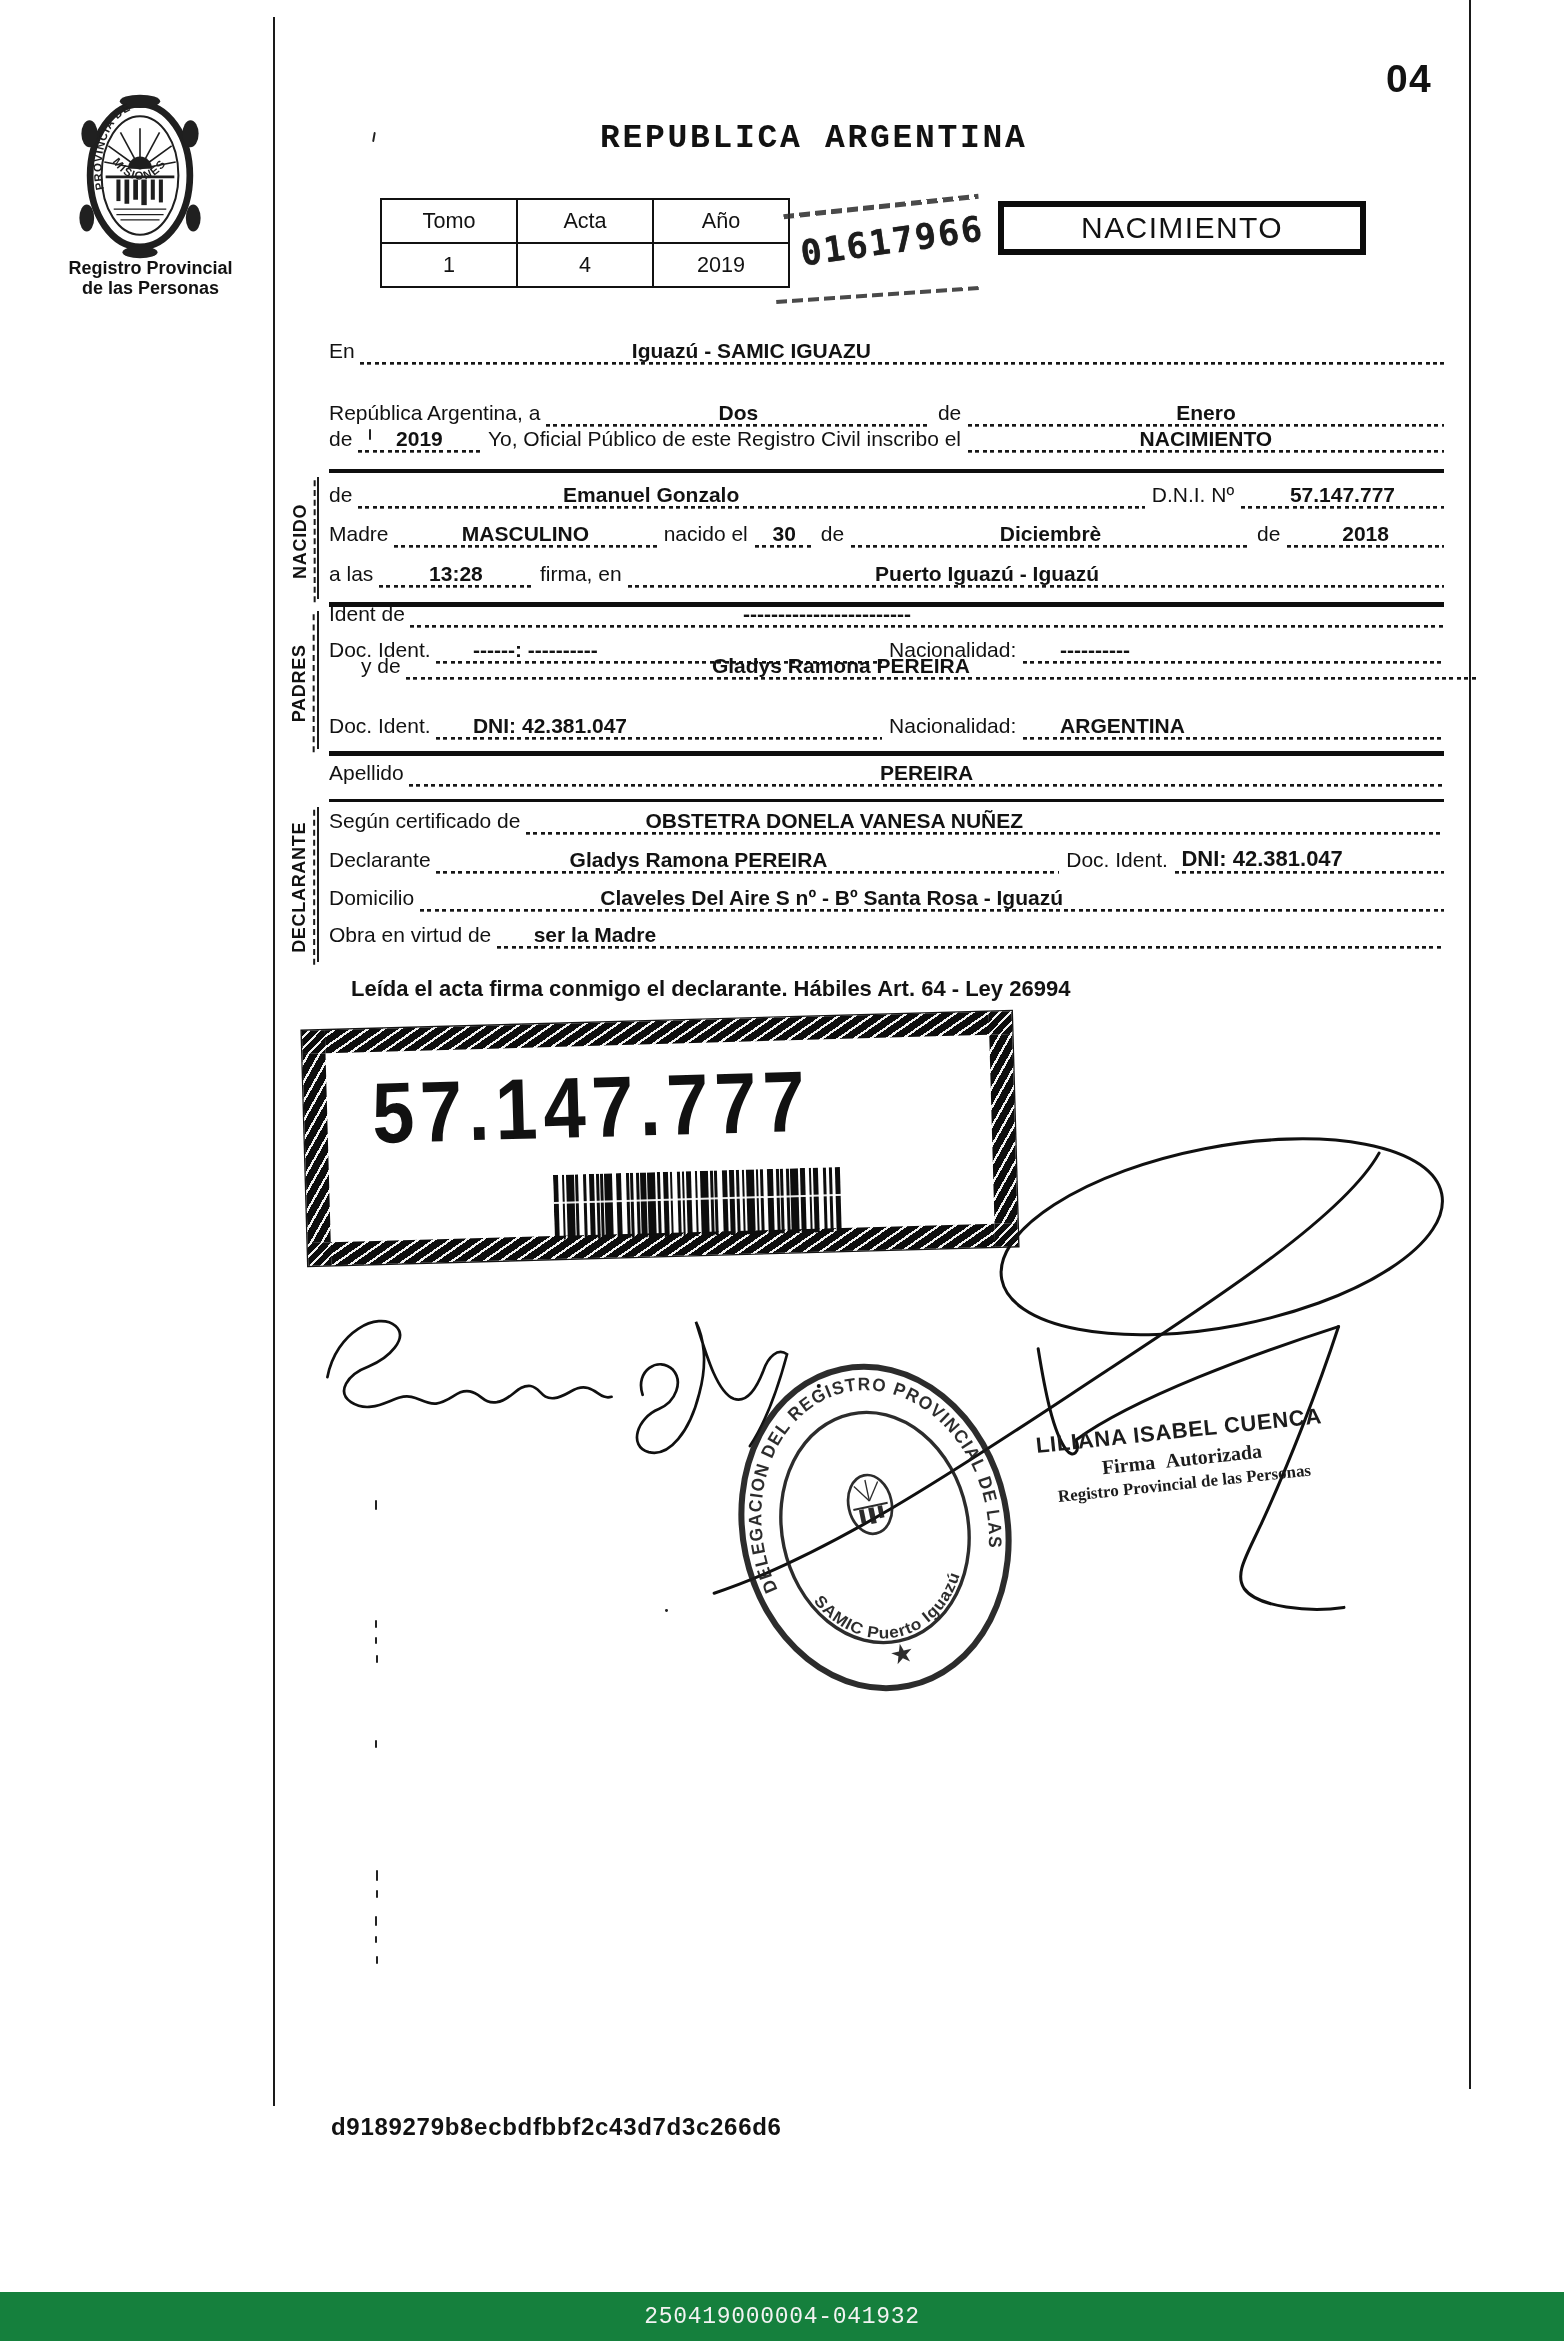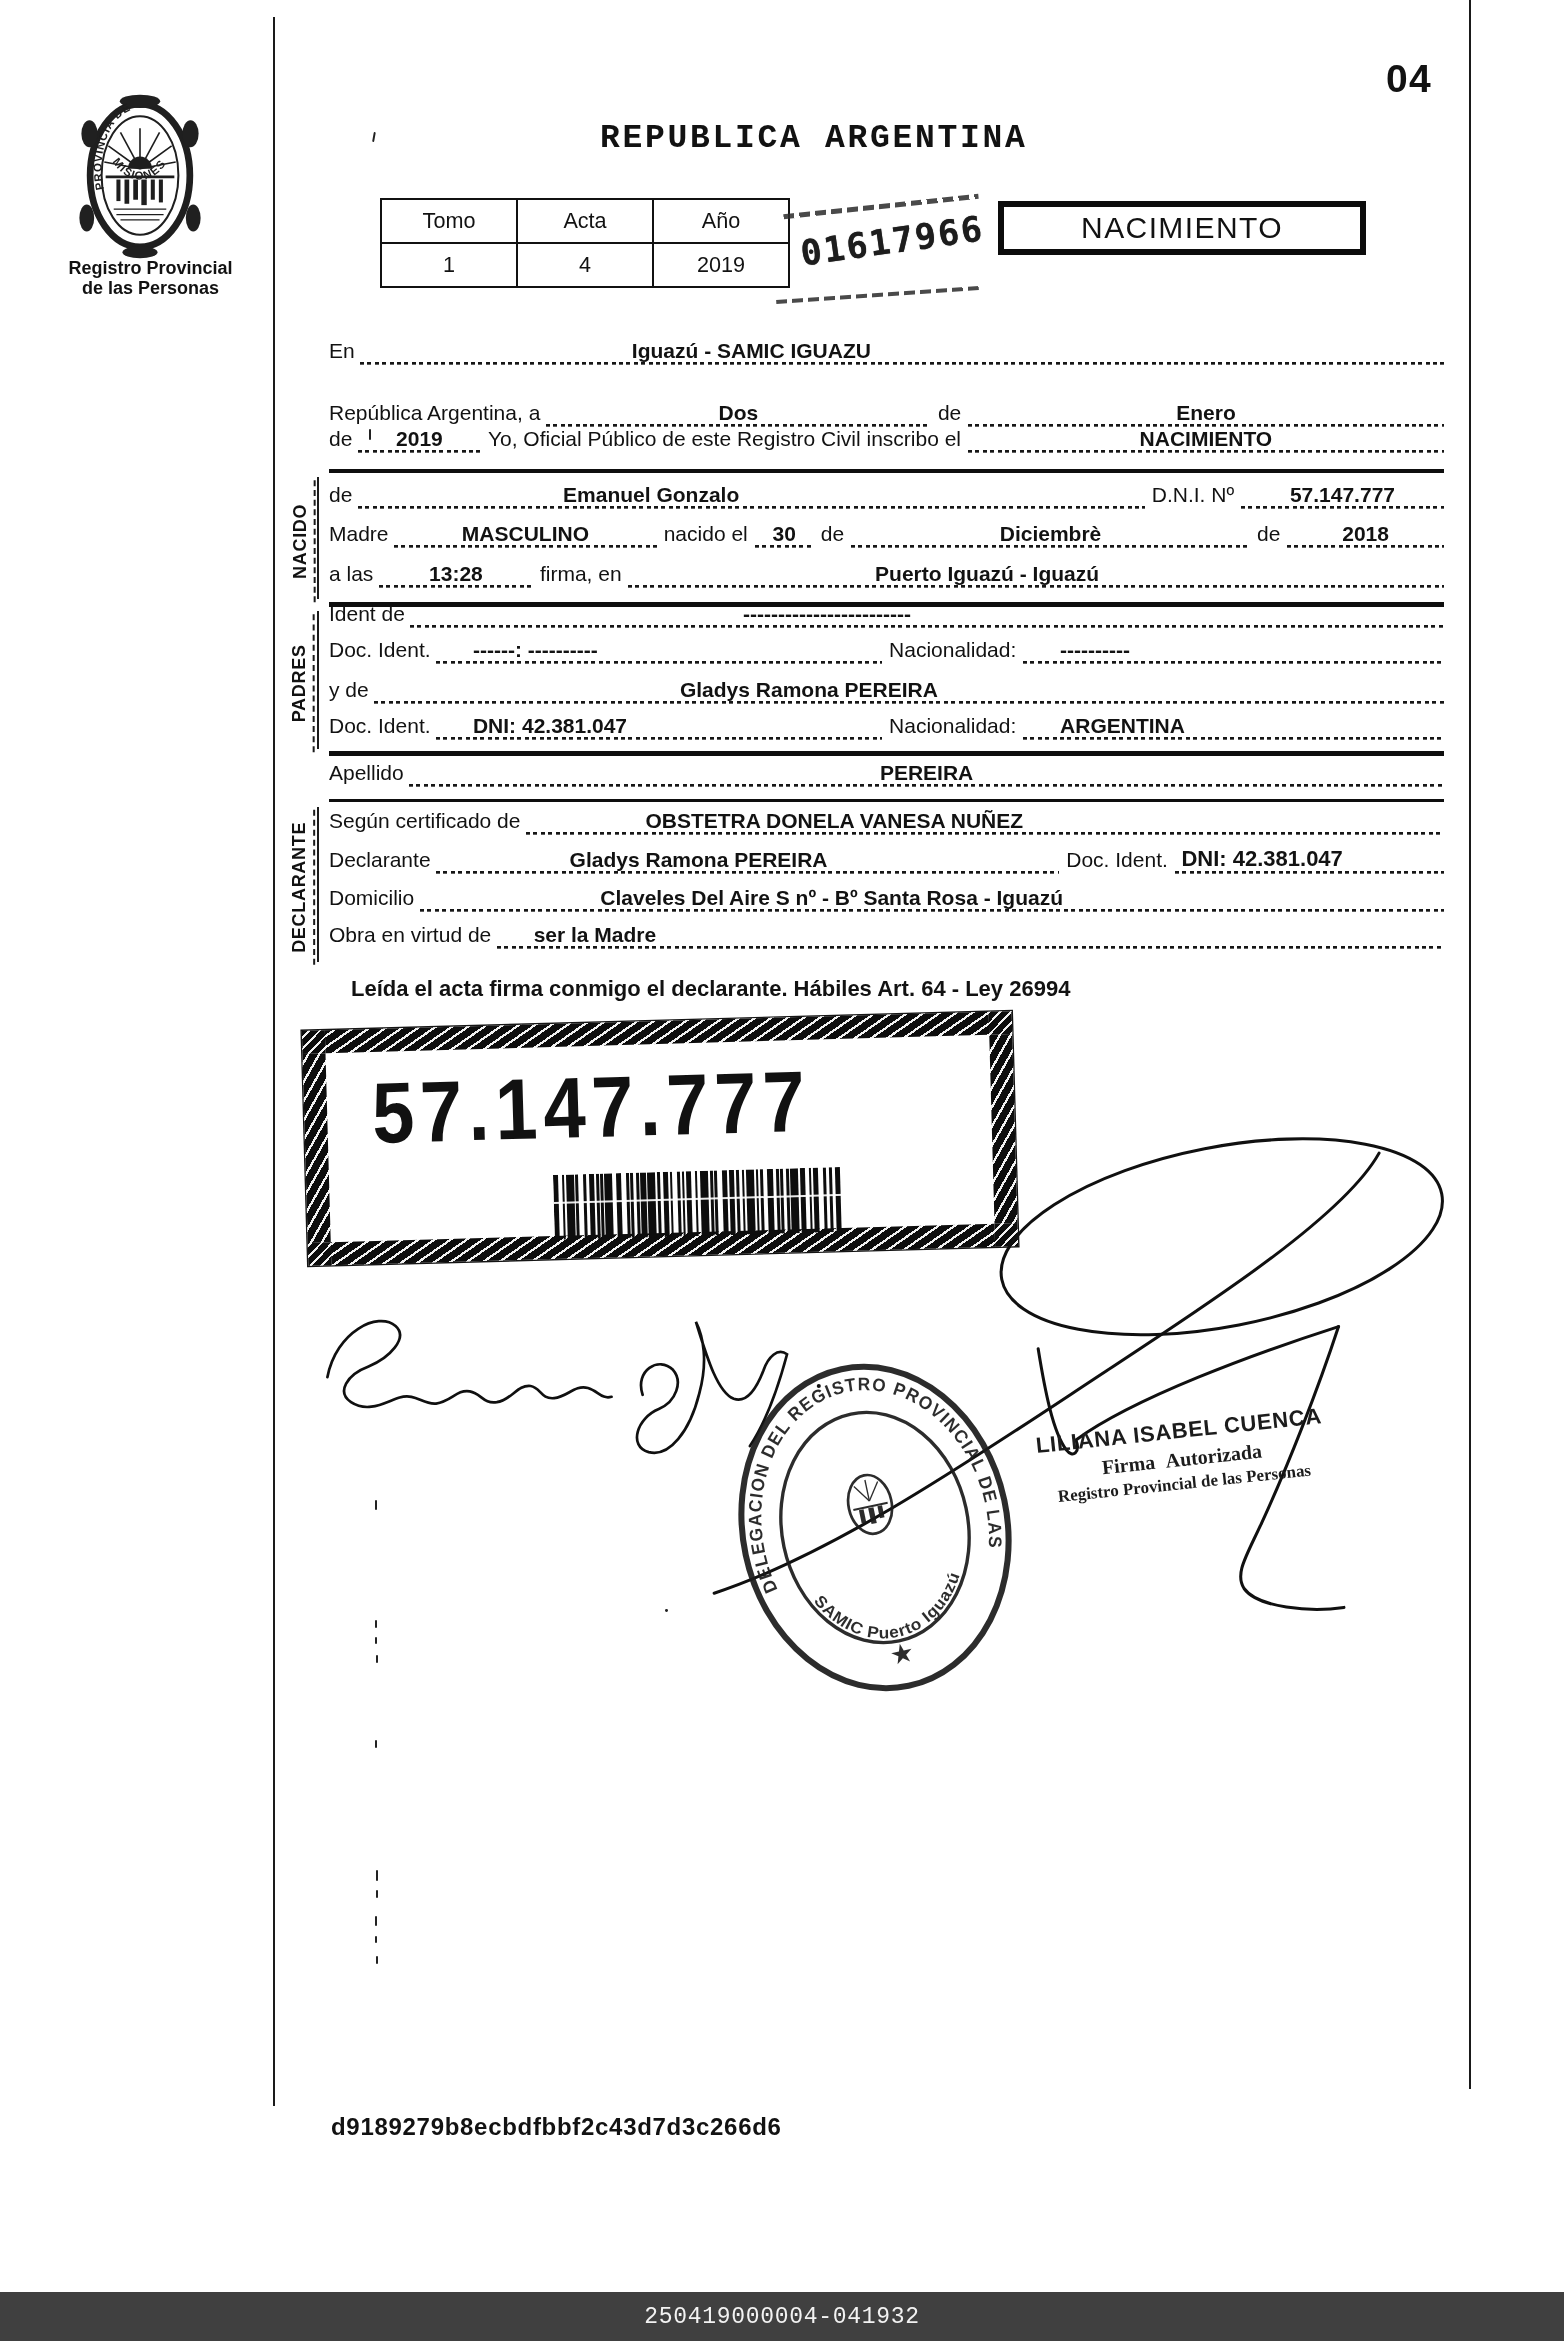--- a/index.html
+++ b/index.html
@@ -51,21 +51,21 @@
   .barcode .bar{background:#0d0d0d;height:100%;flex:0 0 auto;}
   .barcode .gap{background:transparent;height:100%;flex:0 0 auto;}
   .scanline{position:absolute;left:0;top:42%;width:100%;height:2px;background:#fff;opacity:.9;}
   
   .authstamp{position:absolute;left:1006px;top:1418px;width:351px;transform:rotate(-6deg);text-align:center;color:#1c1c1c;}
   .auth-name{font-size:22px;font-weight:bold;letter-spacing:0.7px;white-space:nowrap;}
   .auth-role{font-family:"Liberation Serif",serif;font-size:20px;font-weight:bold;word-spacing:6.8px;margin-top:4px;}
   .auth-org{font-family:"Liberation Serif",serif;font-size:17px;font-weight:bold;margin-top:2.7px;white-space:nowrap;}
   
   .hash{font-size:24px;font-weight:bold;letter-spacing:0.7px;}
-  .footer{position:absolute;left:0;top:2292px;width:1564px;height:50px;background:#404040;
+  .footer{position:absolute;left:0;top:2292px;width:1564px;height:50px;background:#15803d;
           display:flex;align-items:center;justify-content:center;}
   .footer span{color:#f2f2f2;font-family:"Liberation Mono",monospace;font-size:23px;letter-spacing:0.7px;}
   .tick{position:absolute;background:#222;border-radius:1.4px;}
   svg text{font-family:"Liberation Sans",sans-serif;}
 </style>
 </head>
 <body>
 
 <div class="page">
 
@@ -204,21 +204,21 @@
   <div class="row" style="top:596px;">
     <span class="lbl">Ident de</span>
     <span class="fill pr3">------------------------</span>
   </div>
   <div class="row" style="top:632px;">
     <span class="lbl">Doc. Ident.</span>
     <span class="fill la" style="flex:1.6;">------: ----------</span>
     <span class="lbl mid">Nacionalidad:</span>
     <span class="fill la" style="flex:1.5;">----------</span>
   </div>
-  <div class="row" style="top:672px;">
+  <div class="row" style="top:648px;margin-left:32px;">
     <span class="lbl">y de</span>
     <span class="fill pr3">Gladys Ramona PEREIRA</span>
   </div>
   <div class="row" style="top:708px;">
     <span class="lbl">Doc. Ident.</span>
     <span class="fill la" style="flex:1.6;">DNI: 42.381.047</span>
     <span class="lbl mid">Nacionalidad:</span>
     <span class="fill la" style="flex:1.5;">ARGENTINA</span>
   </div>
   <div class="hr" style="top:751px;height:4.7px;"></div>

